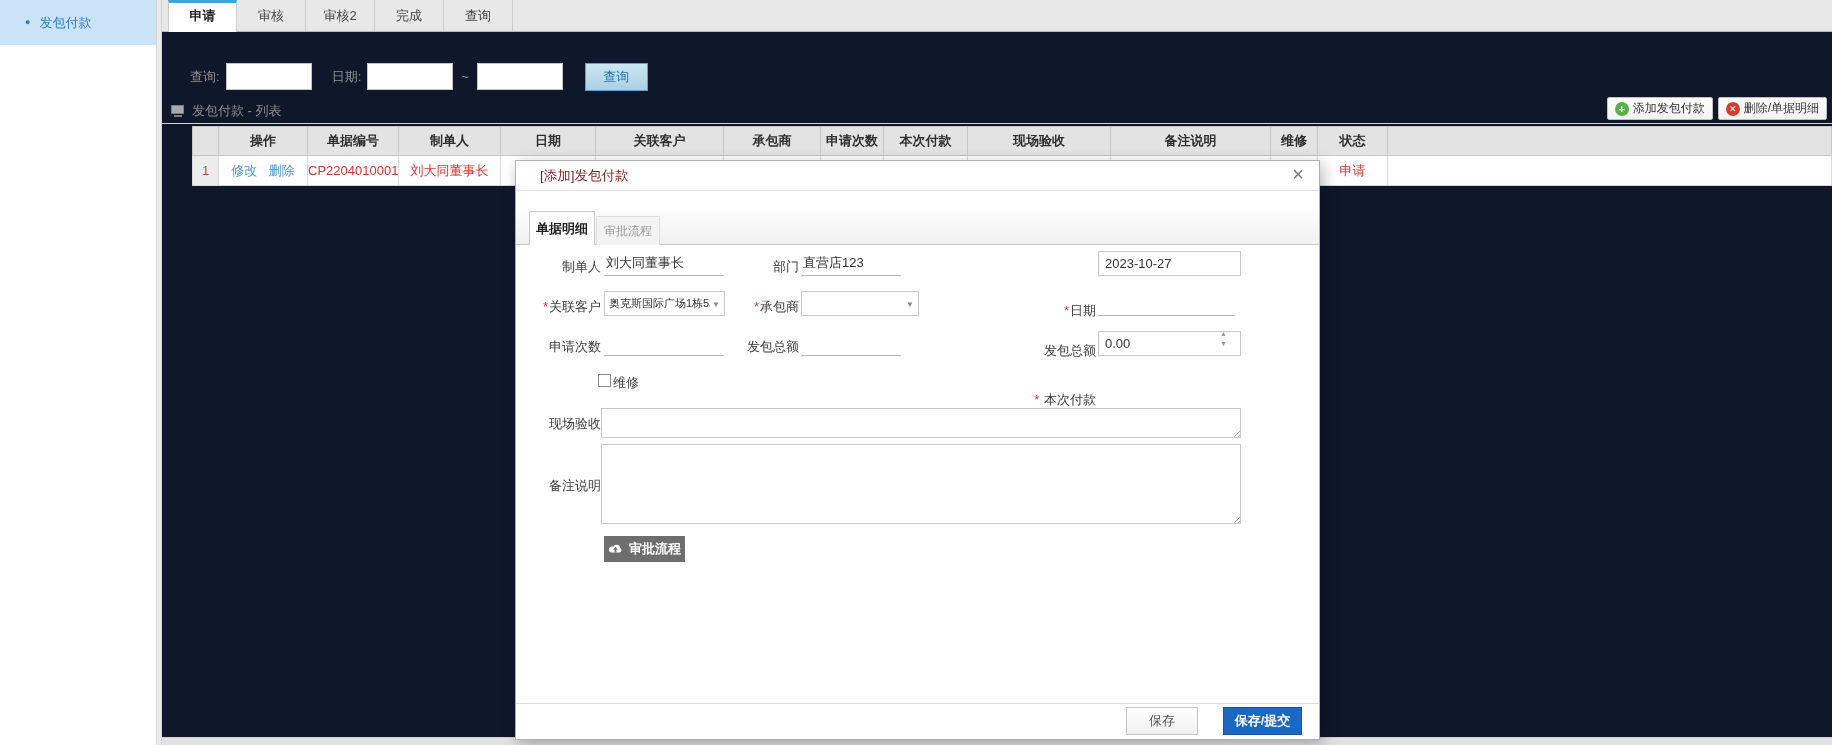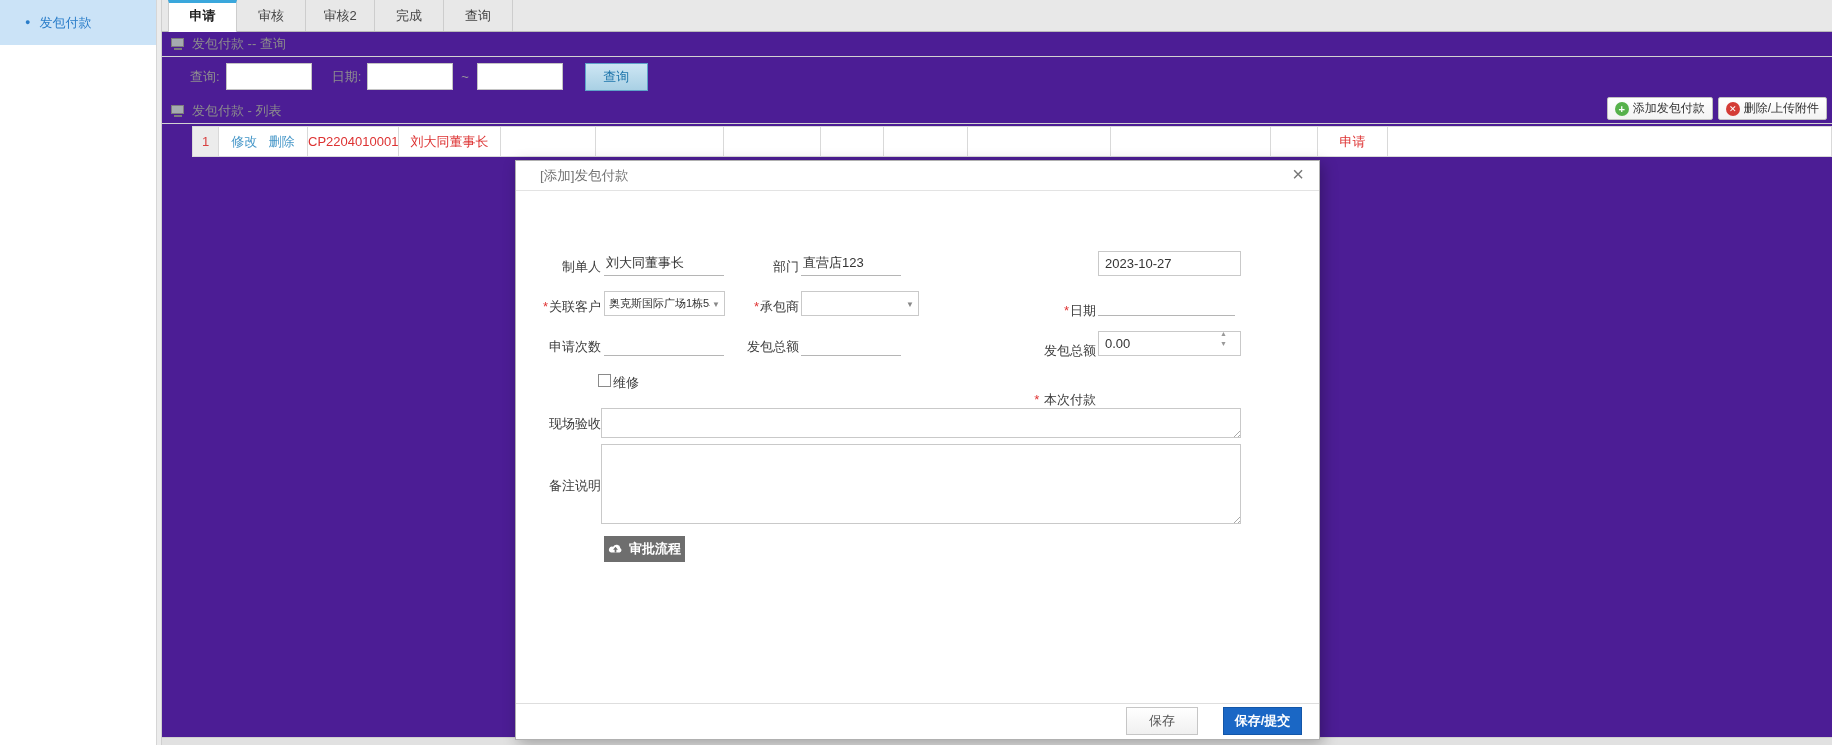--- a/index.html
+++ b/index.html
@@ -8,21 +8,21 @@
 
   
   .sidebar { position:absolute; left:0; top:0; width:156px; height:745px; background:#fff; }
   .side-item { height:45px; background:#cbe3f7; color:#2a7dc9; font-size:13px;
                display:flex; align-items:center; gap:9px; padding-left:25px; cursor:default; }
   .bullet { font-size:9px; color:#2a7dc9; line-height:9px; }
   .splitter { position:absolute; left:156px; top:0; width:6px; height:745px;
               background:#ececec; border-left:1px solid #d6d6d6; border-right:1px solid #cfcfcf; }
 
   
-  .content { position:absolute; left:162px; top:0; width:1670px; height:745px; background:#4c1d95; }
+  .content { position:absolute; left:162px; top:0; width:1670px; height:745px; background:#0f172a; }
 
   .main-tabs { position:absolute; left:0; top:0; right:0; height:32px; background:#e8e8e8;
                border-bottom:1px solid #b9b9b9; display:flex; padding-left:6px; }
   .main-tab { width:69px; text-align:center; font-size:13px; color:#444; line-height:31px;
               border-right:1px solid #cdcdcd; background:#e8e8e8; cursor:pointer; }
   .main-tab:first-child { border-left:1px solid #cdcdcd; }
   .main-tab.active { background:#fff; border-top:3px solid #3aa7dc; line-height:26px;
                      height:32px; color:#222; font-weight:bold; }
 
   .section-hd { position:absolute; left:0; right:0; height:25px; display:flex; align-items:center;
@@ -60,21 +60,21 @@
   .grid td.numcell { background:#ececec; color:#d84040; }
   .red { color:#dd3232; }
   .lnk { color:#4596c8; cursor:pointer; margin:0 4px; }
 
   .hscroll { position:absolute; left:0; right:0; bottom:0; height:8px; background:#e1e1e1;
              border-top:1px solid #cfcfcf; }
 
   
   .dialog { position:absolute; left:515px; top:160px; width:805px; height:580px; background:#fff;
             border:1px solid #b0b0b0; box-shadow:3px 4px 14px rgba(0,0,0,.28); z-index:10; }
-  .dlg-title { height:30px; line-height:30px; padding-left:24px; font-size:13.5px; color:#737373;
+  .dlg-title { height:30px; line-height:30px; padding-left:24px; font-size:13.5px; color:#7f1d1d;
                border-bottom:1px solid #e3e3e3; }
   .dlg-close { position:absolute; right:10px; top:2px; font-size:20px; color:#777; cursor:pointer;
                width:22px; text-align:center; }
   .dlg-tabstrip { position:absolute; left:0; top:50px; width:100%; height:34px;
                   background:linear-gradient(#fcfcfc,#f0f0f0); border-bottom:1px solid #c9c9c9; }
   .dlg-tab { position:absolute; bottom:-1px; text-align:center; cursor:pointer; }
   .dlg-tab.active { left:13px; width:66px; height:34px; line-height:34px; background:#fff;
                     border:1px solid #c9c9c9; border-bottom:1px solid #fff; font-weight:bold;
                     font-size:13px; color:#222; }
   .dlg-tab.inactive { left:80px; width:64px; height:29px; line-height:29px; background:#f3f3f3;
@@ -132,27 +132,20 @@
   <div class="content">
 
     <div class="main-tabs">
       <div class="main-tab active">申请</div>
       <div class="main-tab">审核</div>
       <div class="main-tab">审核2</div>
       <div class="main-tab">完成</div>
       <div class="main-tab">查询</div>
     </div>
 
-    <div class="section-hd hd-query">
-      <span class="icon-monitor">
-          <span class="scr"></span>
-          <span class="base"></span>
-        </span>
-      <span>发包付款 -- 查询</span>
-    </div>
 
     <div class="query-row">
       <span>查询:</span>
       <input class="q-input" style="">
       <span style="margin-left:14px">日期:</span>
       <input class="q-input" style="">
       <span class="tilde">~</span>
       <input class="q-input" style="">
       <button class="btn-query">查询</button>
     </div>
@@ -165,21 +158,21 @@
       <span>发包付款 - 列表</span>
     </div>
 
     <div class="toolbar">
       <div class="tool-btn">
         <span class="ic-circle ic-add">+</span>
         <span>添加发包付款</span>
       </div>
       <div class="tool-btn">
         <span class="ic-circle ic-del">✕</span>
-        <span>删除/上传附件</span>
+        <span>删除/单据明细</span>
       </div>
     </div>
 
     <table class="grid">
       <colgroup>
         <col style="width:26px">
           <col style="width:89px">
           <col style="width:91px">
           <col style="width:102px">
         <col style="width:95px">
@@ -187,20 +180,36 @@
           <col style="width:97px">
           <col style="width:63px">
         <col style="width:84px">
           <col style="width:143px">
           <col style="width:160px">
           <col style="width:47px">
         <col style="width:70px">
           <col>
       </colgroup>
       <tbody>
+          <tr>
+        <th></th>
+        <th>操作</th>
+        <th>单据编号</th>
+        <th>制单人</th>
+        <th>日期</th>
+        <th>关联客户</th>
+        <th>承包商</th>
+        <th>申请次数</th>
+        <th>本次付款</th>
+        <th>现场验收</th>
+        <th>备注说明</th>
+        <th>维修</th>
+        <th>状态</th>
+        <th></th>
+      </tr>
       <tr>
         <td class="numcell">1</td>
         <td>
           <span class="lnk">修改</span>
           <span class="lnk">删除</span>
         </td>
         <td class="red">CP2204010001</td>
         <td class="red">刘大同董事长</td>
         <td></td>
         <td></td>
@@ -216,20 +225,24 @@
     </tbody>
       </table>
 
     <div class="hscroll"></div>
   </div>
 
   <div class="dialog">
     <div class="dlg-title">[添加]发包付款</div>
     <div class="dlg-close">×</div>
 
+    <div class="dlg-tabstrip">
+      <div class="dlg-tab active">单据明细</div>
+      <div class="dlg-tab inactive">审批流程</div>
+    </div>
 
     <div class="lbl c1" style="top:97px">
       <span>制单人</span></div>
     <input class="u-input" style="left: 88px; top: 90px; width: 120px;" value="刘大同董事长">
     <div class="lbl c2" style="top:97px">
       <span>部门</span></div>
     <input class="u-input" style="left: 285px; top: 90px; width: 100px;" value="直营店123">
     <div class="lbl c3" style="top:97px">
       <span class="req">*</span><span>日期</span></div>
     <input class="b-input" style="left: 582px; top: 90px; width: 143px;" value="2023-10-27">

